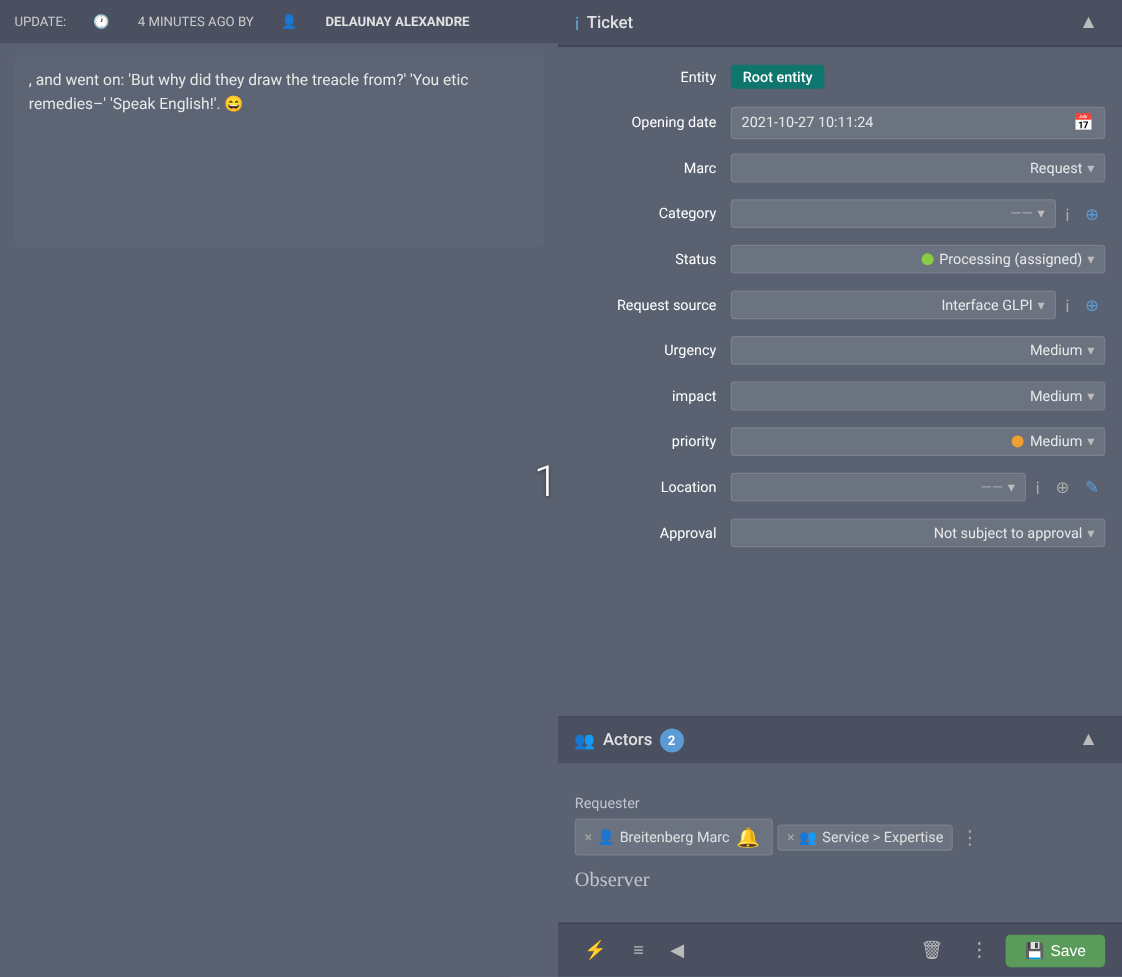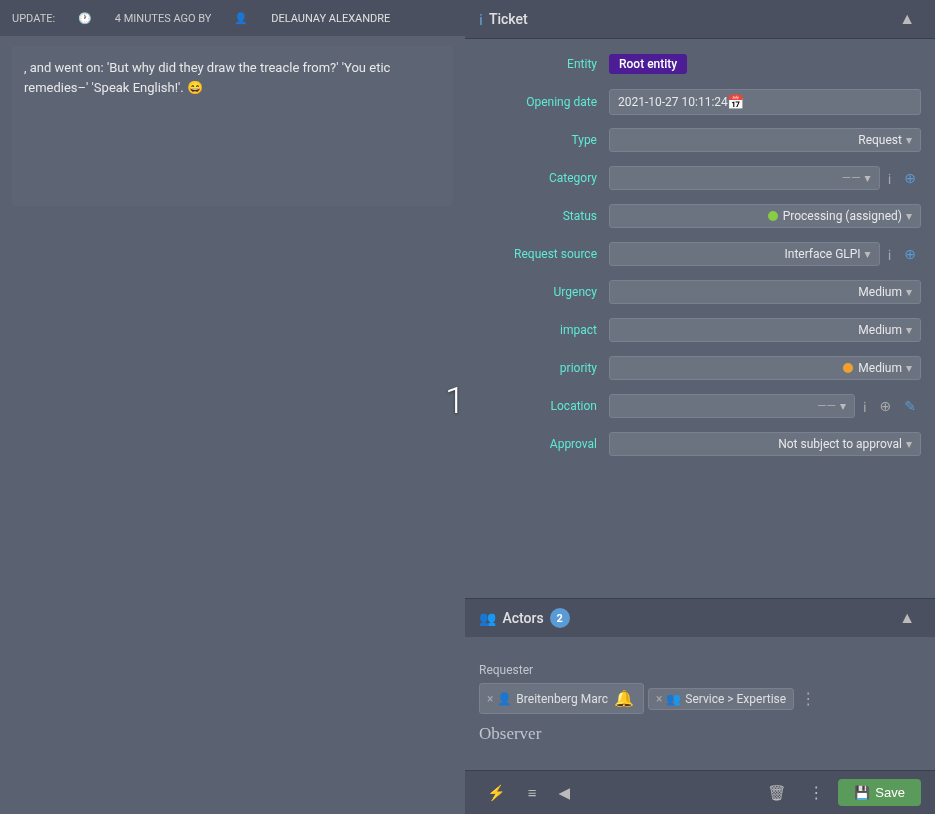--- a/index.html
+++ b/index.html
@@ -26,21 +26,21 @@
     .update-bar {
       background: #4a5060;
       padding: 8px 12px;
       font-size: 11px;
       color: #ccc;
       display: flex;
       align-items: center;
       gap: 23px;
       height: 36px;
     }
-    .update-bar .username { color: #e0e0e0; font-weight: 400; }
+    .update-bar .username { color: #e0e0e0; font-weight: 700; }
 
     .content-box {
       margin: 10px 12px;
       background: #5d6575;
       border-radius: 4px;
       padding: 12px;
       min-height: 160px;
     }
 
     .content-text {
@@ -114,54 +114,55 @@
     .form-row {
       display: flex;
       align-items: center;
       padding: 5px 14px;
       min-height: 38px;
     }
 
     .form-label {
       width: 130px;
       text-align: right;
-      color: #5eead4;
+      color: #ffffff;
       font-size: 12px;
       padding-right: 12px;
       flex-shrink: 0;
     }
 
     .form-value {
       flex: 1;
       display: flex;
       align-items: center;
       gap: 4px;
     }
 
     
     .badge {
-      background: #4c1d95;
+      background: #0f766e;
       color: white;
       padding: 3px 10px;
       border-radius: 3px;
       font-size: 12px;
       font-weight: 500;
     }
 
     
     .date-input {
       display: flex;
       align-items: center;
       background: #6b7280;
       border: 1px solid #7a8090;
       border-radius: 3px;
       padding: 4px 8px;
       color: #e8e8e8;
       font-size: 12px;
       flex: 1;
+      justify-content: space-between;
     }
 
     .calendar-icon {
       color: #bbb;
       font-size: 14px;
     }
 
     
     .select-field {
       display: flex;
@@ -440,21 +441,21 @@
       <div class="form-label">Opening date</div>
       <div class="form-value">
         <div class="date-input">
           <span>2021-10-27 10:11:24</span>
           <span class="calendar-icon">📅</span>
         </div>
       </div>
     </div>
 
     <div class="form-row">
-      <div class="form-label">Type</div>
+      <div class="form-label">Marc</div>
       <div class="form-value">
         <div class="select-field">
           <span>Request</span>
           <span class="chevron-down">▾</span>
         </div>
       </div>
     </div>
 
     <div class="form-row">
       <div class="form-label">Category</div>

